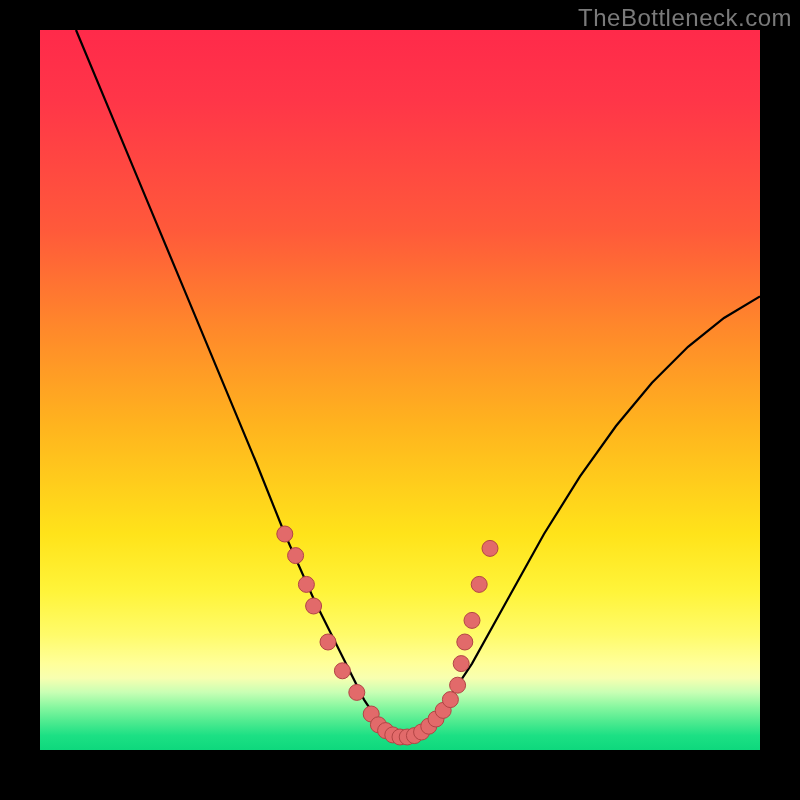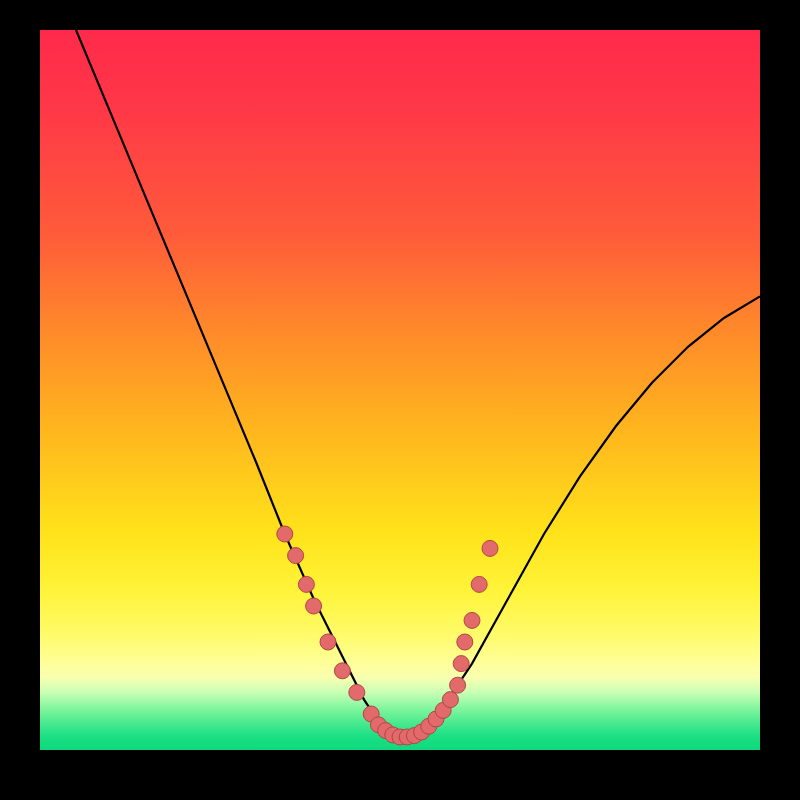--- a/index.html
+++ b/index.html
@@ -60,20 +60,21 @@
     width: 720px;
     height: 720px;
     overflow: visible;
   }
 </style>
 </head>
 <body>
 
 <div class="frame">
 
+  <div class="watermark">TheBottleneck.com</div>
 
   <div class="plot">
     <svg class="curve" viewBox="0 0 720 720">
       <path id="curve-path" fill="none" stroke="#000000" stroke-width="2.2" d="M36.0 0.0 L72.0 86.4 L108.0 172.8 L144.0 259.2 L180.0 345.6 L216.0 432.0 L244.8 504.0 L273.6 568.8 L302.4 626.4 L324.0 669.6 L338.4 691.2 L352.8 705.6 L360.0 709.2 L367.2 705.6 L381.6 698.4 L403.2 676.8 L432.0 633.6 L468.0 568.8 L504.0 504.0 L540.0 446.4 L576.0 396.0 L612.0 352.8 L648.0 316.8 L684.0 288.0 L720.0 266.4"></path>
       <g id="markers">
           <circle cx="244.8" cy="504.0" r="8" fill="#e26a6a" stroke="#b24545" stroke-width="1"></circle>
           <circle cx="255.6" cy="525.6" r="8" fill="#e26a6a" stroke="#b24545" stroke-width="1"></circle>
           <circle cx="266.4" cy="554.4" r="8" fill="#e26a6a" stroke="#b24545" stroke-width="1"></circle>
           <circle cx="273.6" cy="576.0" r="8" fill="#e26a6a" stroke="#b24545" stroke-width="1"></circle>
           <circle cx="288.0" cy="612.0" r="8" fill="#e26a6a" stroke="#b24545" stroke-width="1"></circle>

